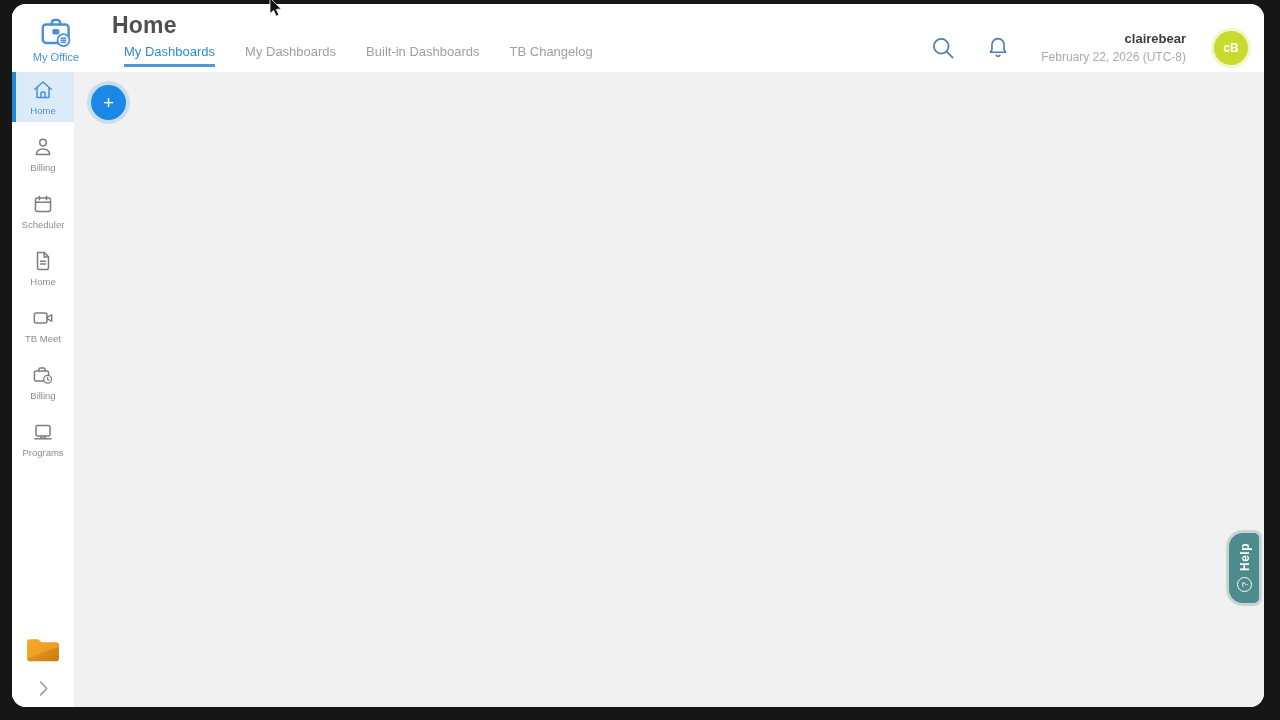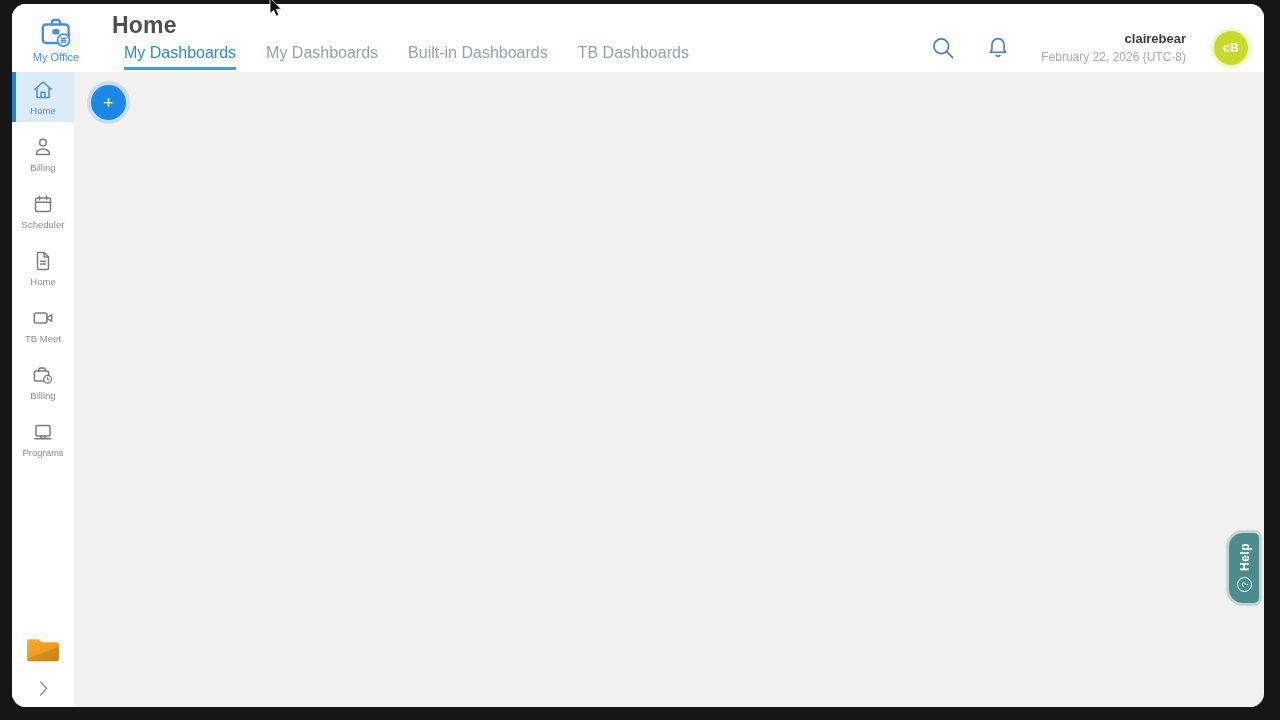--- a/index.html
+++ b/index.html
@@ -15,21 +15,21 @@
     background:#ffffff; border-radius:14px; overflow:hidden;
     display:flex; flex-direction:column;
   }
   
   .header { height:68px; background:#ffffff; display:flex; flex-shrink:0; }
   .logo-col { width:88px; display:flex; flex-direction:column; align-items:center; justify-content:center; }
   .logo-col .logo-label { font-size:11px; color:#4a90d9; margin-top:1px; }
   .header-main { flex:1; display:flex; flex-direction:column; padding-top:8px; }
   .page-title { font-size:23px; font-weight:bold; color:#4f4f4f; margin-left:12px; letter-spacing:0.2px; }
   .tabs { display:flex; gap:30px; margin-left:24px; margin-top:5px; }
-  .tab { font-size:16px; color:#9aa0a6; padding-bottom:5px; cursor:pointer; border-bottom:3px solid transparent; }
+  .tab { font-size:13px; color:#9aa0a6; padding-bottom:5px; cursor:pointer; border-bottom:3px solid transparent; }
   .tab.active { color:#2f8ad2; border-bottom-color:#4a9ad9; }
   .header-right { display:flex; align-items:center; gap:28px; padding-right:16px;margin-top:20px; }
   .hdr-icon { width:28px; height:28px; color:#4a7fb5; cursor:pointer; }
   .user-block { text-align:right; line-height:1.3; }
   .user-name { font-size:13px; font-weight:bold; color:#3c3c3c; }
   .user-date { font-size:12px; color:#ababab; margin-top:2px; }
   .avatar {
     width:34px; height:34px; border-radius:50%; background:#c9da2f;
     color:#ffffff; font-size:12px; font-weight:bold;
     display:flex; align-items:center; justify-content:center; cursor:pointer;
@@ -99,21 +99,21 @@
       </span>
       <span class="logo-label">My Office</span>
     </div>
 
     <div class="header-main">
       <div class="page-title">Home</div>
       <div class="tabs">
         <div class="tab active">My Dashboards</div>
         <div class="tab">My Dashboards</div>
         <div class="tab">Built-in Dashboards</div>
-        <div class="tab">TB Dashboards</div>
+        <div class="tab">TB Changelog</div>
       </div>
     </div>
 
     <div class="header-right">
       <span class="hdr-icon">
         <svg width="28" height="28" viewBox="0 0 24 24" fill="none" stroke="currentColor" stroke-width="1.5" stroke-linecap="round">
           <circle cx="10.5" cy="10.5" r="6.3"></circle>
           <path d="M15.2 15.2 20.2 20.2"></path>
         </svg>
       </span>

